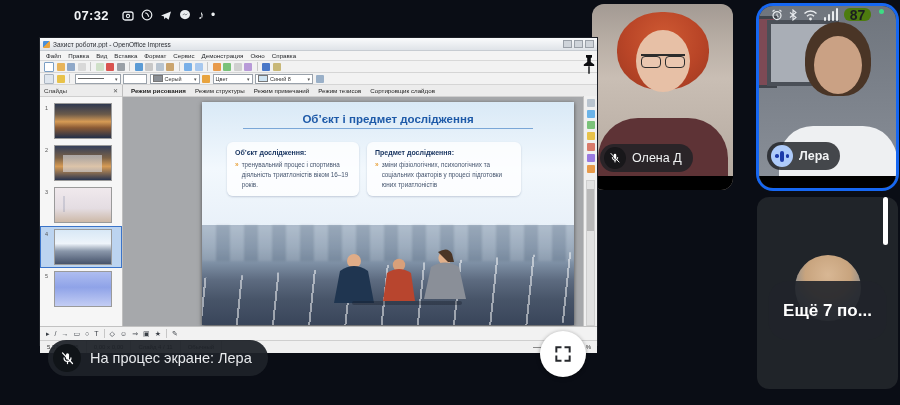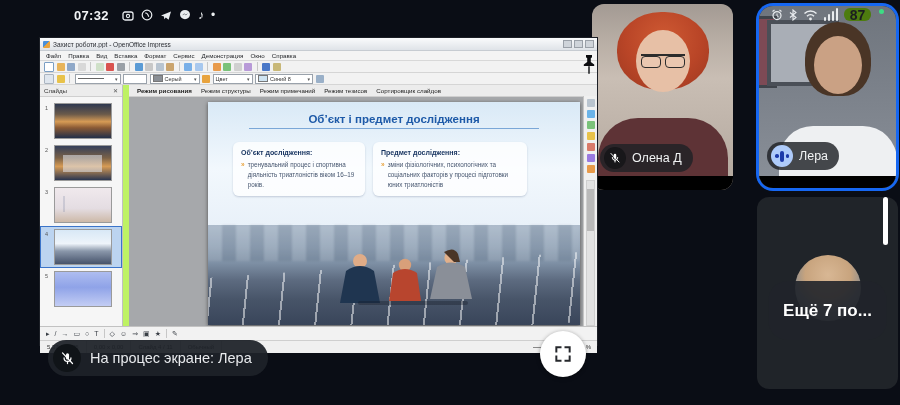--- a/index.html
+++ b/index.html
@@ -34,21 +34,21 @@
   .menubar span{font-size:6.2px;color:#26282c;white-space:nowrap;}
   .tb{height:11px;background:#f2f2f2;display:flex;align-items:center;gap:2.5px;padding:0 4px;border-bottom:1px solid #d5d5d5;}
   .tb .i{width:8px;height:8px;border-radius:1px;display:block;flex:0 0 auto;}
   .tb .sep{width:1px;height:9px;background:#c7c7c7;margin:0 2px;flex:0 0 auto;}
   .dd{height:8px;background:#fff;border:1px solid #9aa2ab;display:flex;align-items:center;
     font-size:5.5px;color:#333;padding:0 2px;gap:2px;white-space:nowrap;overflow:hidden;}
   .dd .arrow{font-size:5px;color:#555;margin-left:auto;}
   .swatch{width:8px;height:5px;border:1px solid #777;display:block;flex:0 0 auto;}
   .lineprev{width:26px;height:1px;background:#666;display:block;}
 
-  .wbody{position:relative;height:241px;display:flex;background:#bef264;border-bottom:1px solid #c2c2c2;gap:6px;}
+  .wbody{position:relative;height:241px;display:flex;background:#bef264;border-bottom:1px solid #c2c2c2;}
   
   .spanel{width:82px;background:#f6f6f6;border-right:1px solid #bfbfbf;display:flex;flex-direction:column;}
   .spanel-h{height:11px;display:flex;align-items:center;padding:0 4px;background:#ececec;border-bottom:1px solid #cfcfcf;}
   .spanel-h .t{font-size:6.2px;color:#333;}
   .spanel-h .x{margin-left:auto;font-size:6px;color:#555;}
   .thumbs{flex:1;overflow:hidden;padding-top:3px;}
   .throw{position:relative;padding:3px 6px 3px 14px;}
   .throw .num{position:absolute;left:5px;top:5px;font-size:5.5px;color:#555;}
   .thumb{width:56px;height:34px;border:1px solid #9a9a9a;background:#fff;}
   .throw.sel{background:#bcd4f0;outline:1px solid #3b74c9;outline-offset:-1px;}
@@ -409,21 +409,21 @@
           <rect x="9.5" y="3.5" width="5" height="10" rx="2.5" fill="#fff" stroke="none"></rect>
           <path d="M6.5 11a5.5 5.5 0 0 0 11 0"></path>
             <path d="M12 16.5V20"></path>
             <path d="M4 3l16 17"></path>
         </svg>
       </span>
       <span class="nm">Олена Д</span>
     </div>
   </div>
 
-  <div class="tile active" style="left:759px;top:6px;width:137px;height:182px;">
+  <div class="tile active" style="left:759px;top:6px;width:137px;height:182px;font-weight:bold;">
     <div class="v-lera">
       <div class="frame2"></div>
         <div class="frame"></div>
       <div class="hair"></div>
         <div class="face"></div>
         <div class="body"></div>
     </div>
     <div class="vblack" style="height:12px;"></div>
     <div class="namepill">
       <span class="speakwrap">

